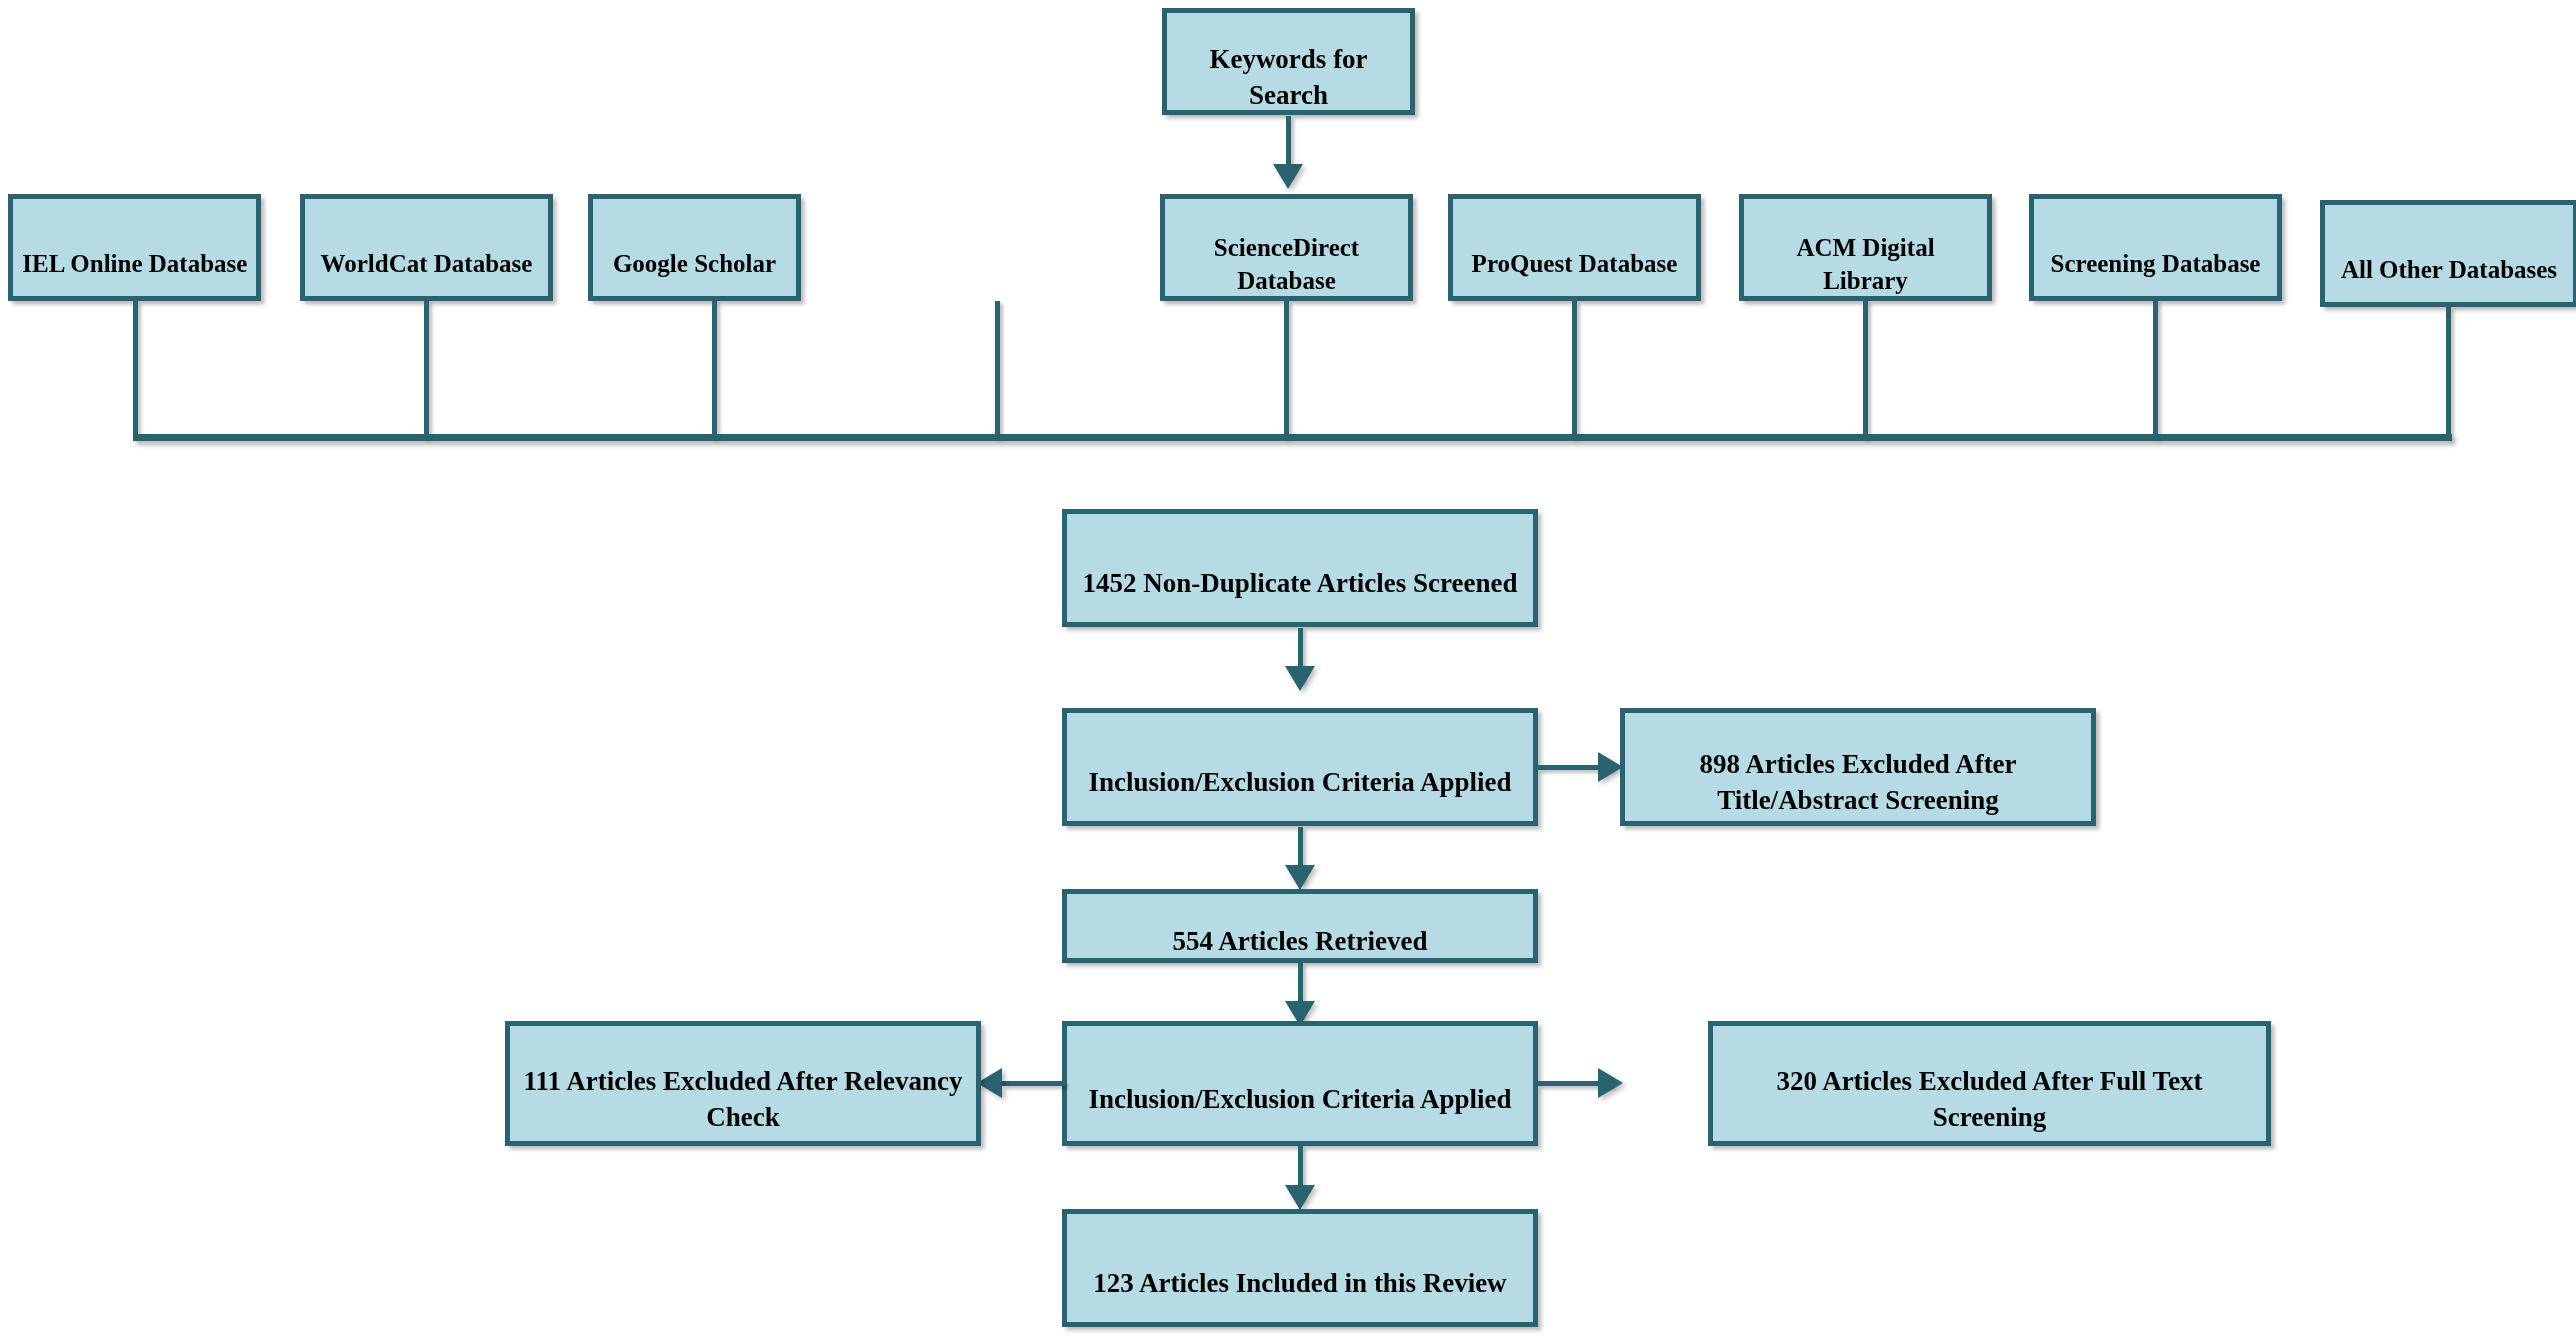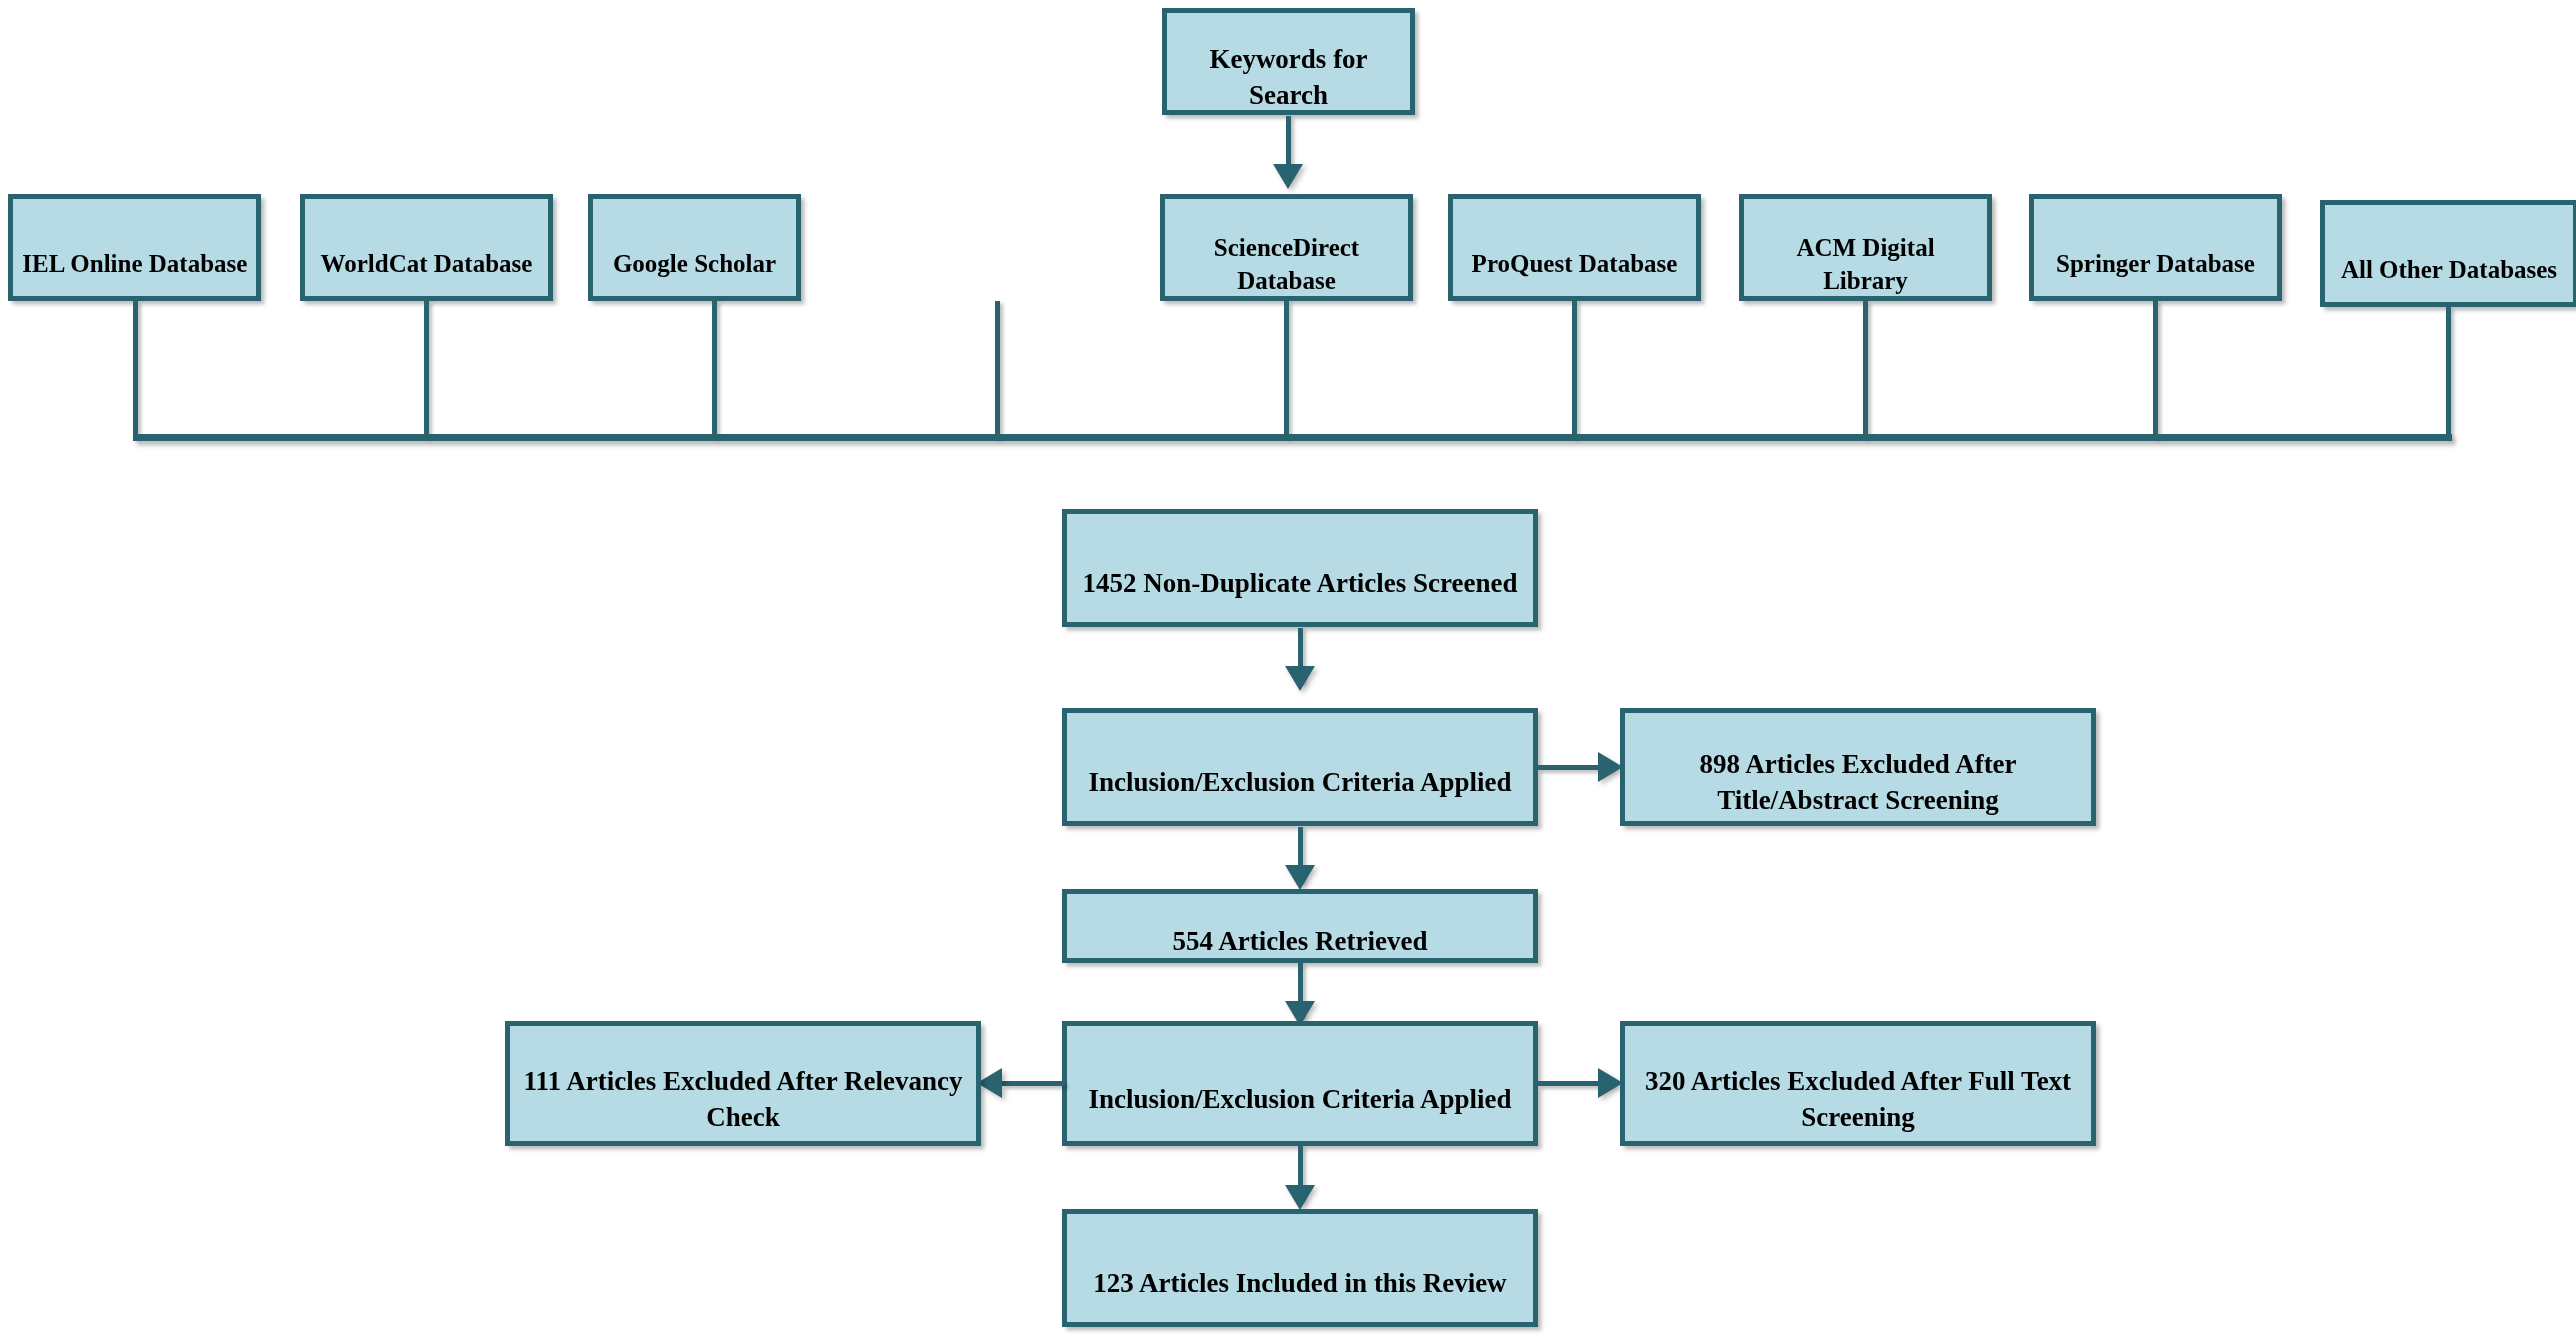--- a/index.html
+++ b/index.html
@@ -111,21 +111,21 @@
   <div class="node db-node" style="left:1160px; top:194px; width:253px; height:107px;">
     <span class="label">ScienceDirect Database</span>
   </div>
   <div class="node db-node" style="left:1448px; top:194px; width:253px; height:107px;">
     <span class="label">ProQuest Database</span>
   </div>
   <div class="node db-node" style="left:1739px; top:194px; width:253px; height:107px;">
     <span class="label">ACM Digital Library</span>
   </div>
   <div class="node db-node" style="left:2029px; top:194px; width:253px; height:107px;">
-    <span class="label">Springer Database</span>
+    <span class="label">Screening Database</span>
   </div>
   <div class="node db-node" style="left:2320px; top:200px; width:258px; height:107px;">
     <span class="label">All Other Databases</span>
   </div>
 
   <div class="vline" style="left:133px; top:301px; height:137px;"></div>
   <div class="vline" style="left:424px; top:301px; height:137px;"></div>
   <div class="vline" style="left:712px; top:301px; height:137px;"></div>
   <div class="vline" style="left:995px; top:301px; height:137px;"></div>
   <div class="vline" style="left:1284px; top:301px; height:137px;"></div>
@@ -171,21 +171,21 @@
   <div class="hline" style="left:1002px; top:1081px; width:63px;"></div>
   <div class="arrow-head arrow-left" style="left:977px; top:1068px;"></div>
 
   <div class="node flow-node" style="left:505px; top:1021px; width:476px; height:125px;">
     <span class="label">111 Articles Excluded After Relevancy Check</span>
   </div>
 
   <div class="hline" style="left:1538px; top:1081px; width:74px;"></div>
   <div class="arrow-head arrow-right" style="left:1598px; top:1068px;"></div>
 
-  <div class="node flow-node" style="left:1620px; top:1021px; width:476px; height:125px;">
+  <div class="node flow-node" style="left:1708px; top:1021px; width:563px; height:125px;">
     <span class="label">320 Articles Excluded After Full Text Screening</span>
   </div>
 
   <div class="vline" style="left:1298px; top:1146px; height:55px;"></div>
   <div class="arrow-head arrow-down" style="left:1285px; top:1185px;"></div>
 
   <div class="node flow-node" style="left:1062px; top:1209px; width:476px; height:118px;">
     <span class="label">123 Articles Included in this Review</span>
   </div>
 

